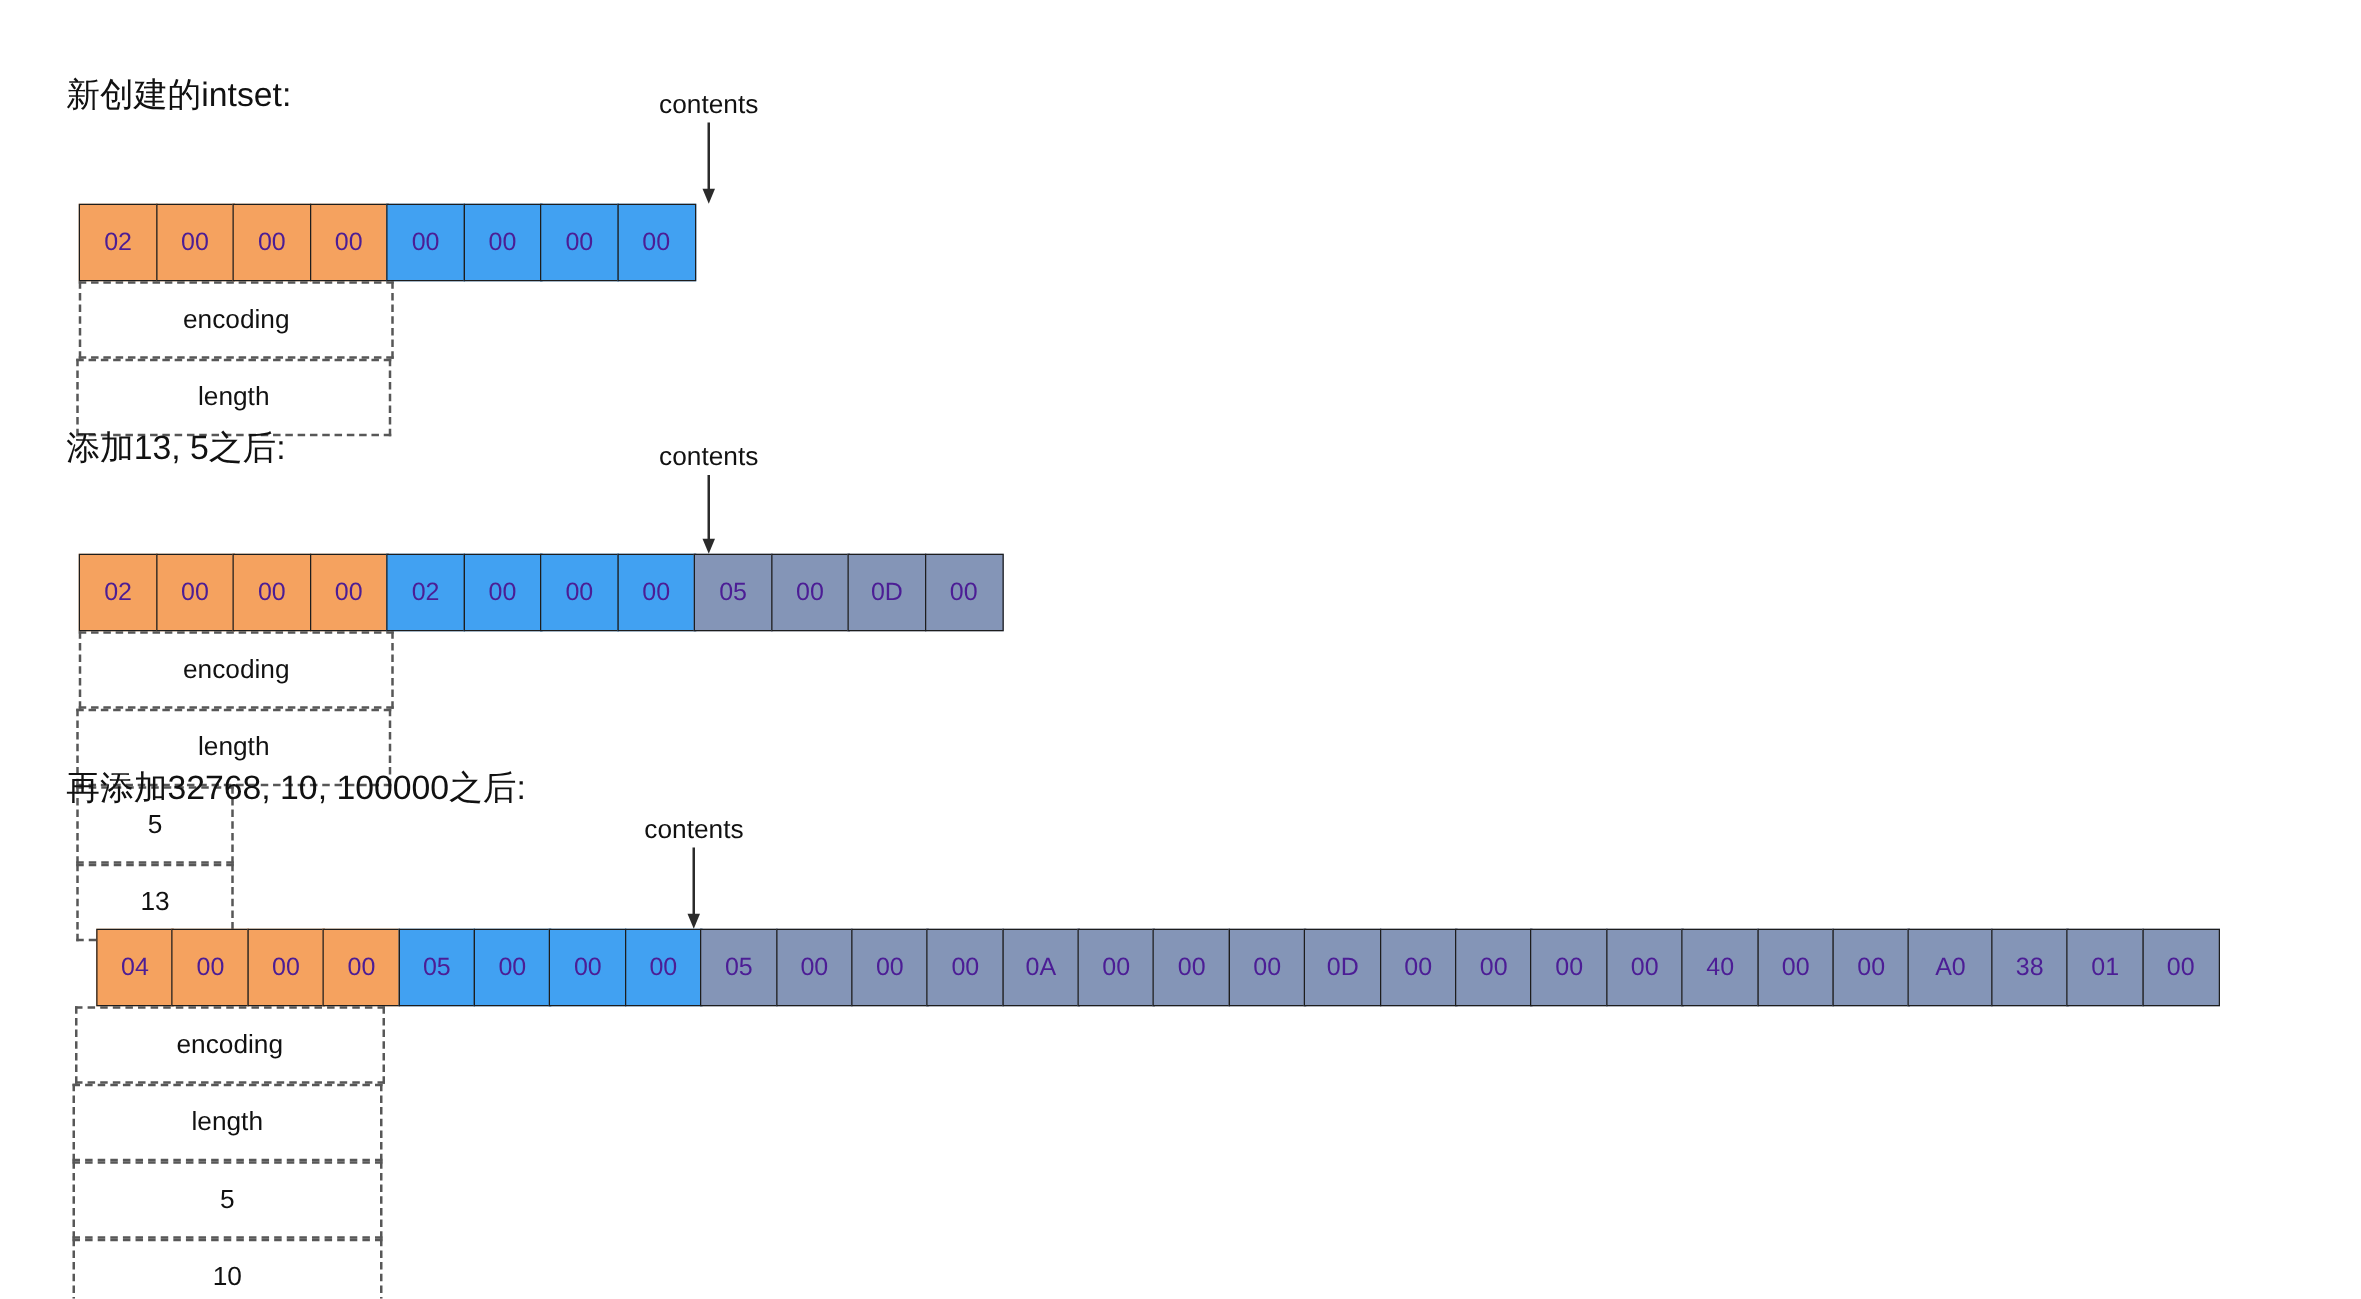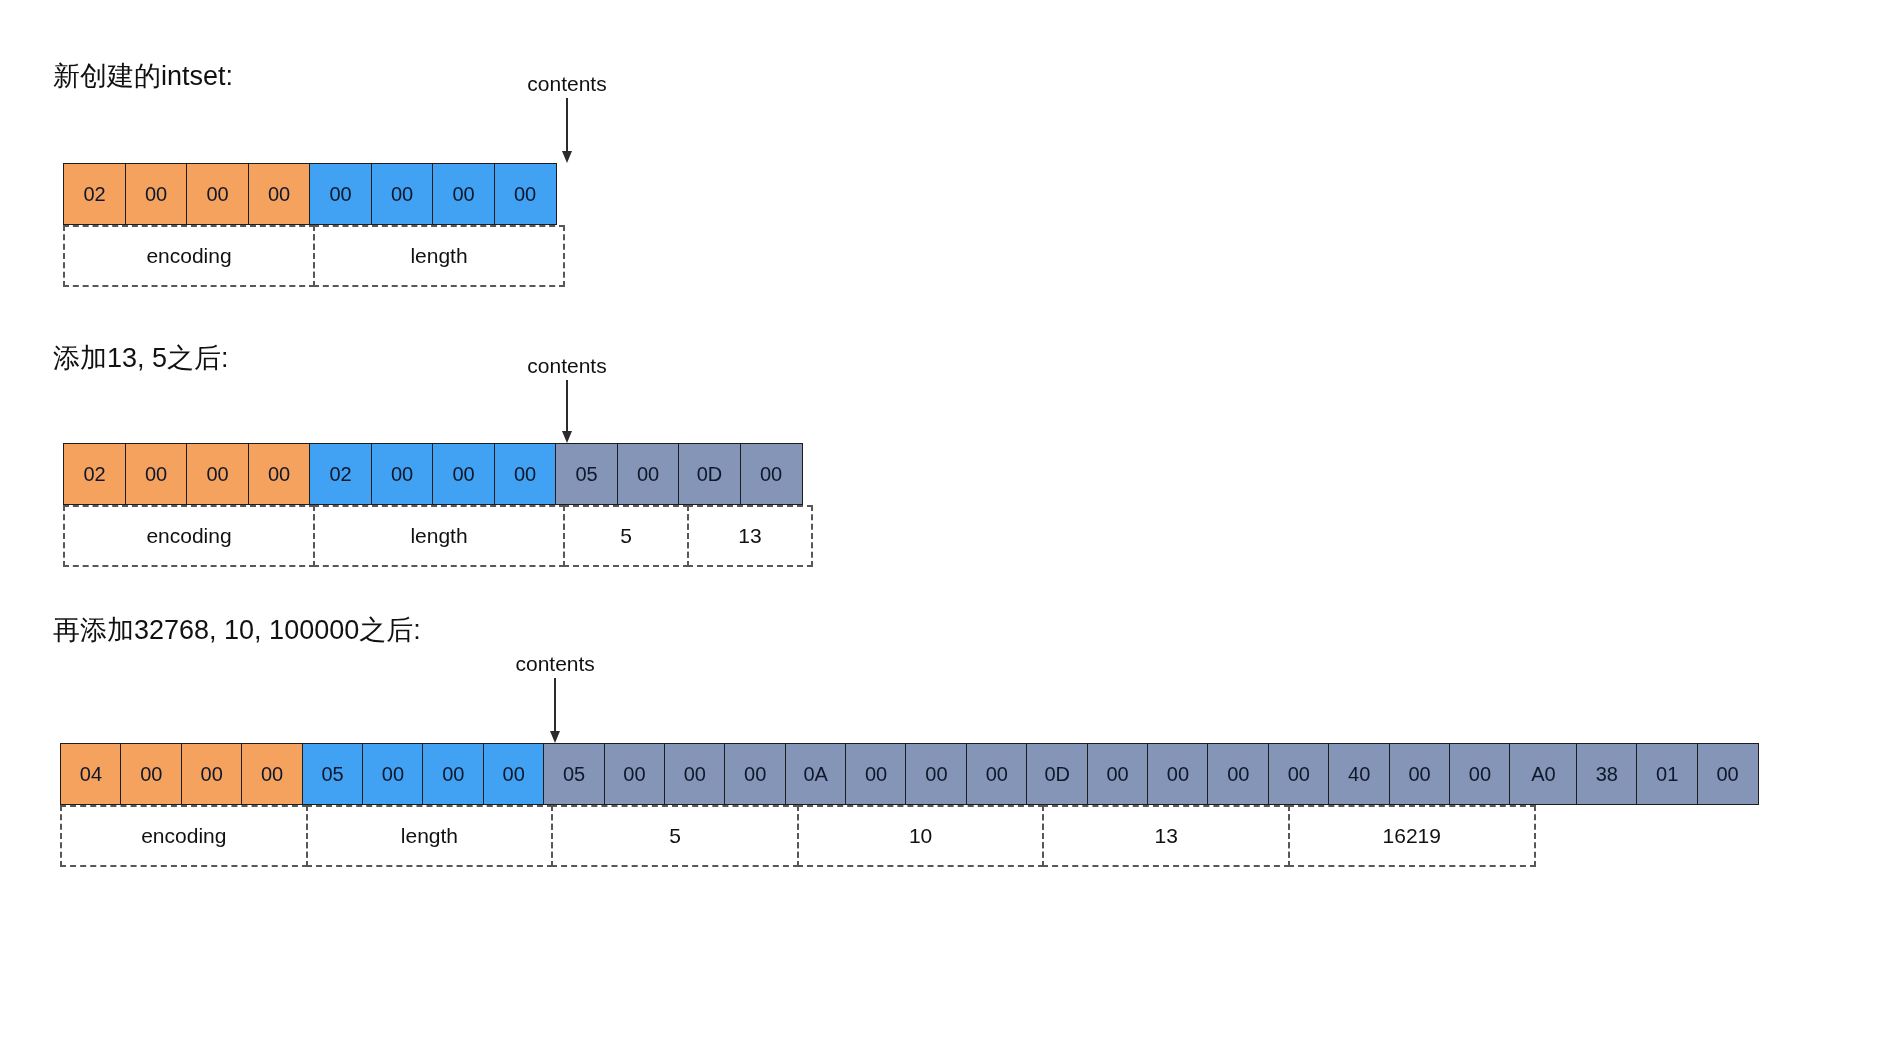--- a/index.html
+++ b/index.html
@@ -30,27 +30,27 @@
     flex-direction: row;
   }
   .cell {
     height: 62px;
     box-sizing: border-box;
     border: 1.5px solid #1d1d1d;
     display: flex;
     align-items: center;
     justify-content: center;
     font-size: 20px;
-    color: #0f172a;
+    color: #4c1d95;
   }
   .cell + .cell { margin-left: -1.5px; }
   .labels-row {
     position: absolute;
     display: flex;
-    flex-direction: row;
+    flex-direction: column;
   }
   .label-box {
     height: 62px;
     box-sizing: border-box;
     border: 2px dashed #575757;
     display: flex;
     align-items: center;
     justify-content: center;
     font-size: 21px;
     color: #111111;
@@ -156,21 +156,21 @@
   <section>
     <h2 class="diagram-title" style="top:612px">再添加32768, 10, 100000之后:</h2>
     <div class="pointer" style="left: 485.2px; top: 652px; height: 91px;">
       <span class="pointer-label">contents</span>
       <div class="pointer-arrow">
         <div class="arrow-line"></div>
         <div class="arrow-head"></div>
       </div>
     </div>
     <div class="cells-row" style="left: 60px; top: 743px;">
-        <div class="cell" style="width: 61.9px; background: rgb(245, 162, 95);">04</div>
+        <div class="cell" style="width: 61.9px; background: rgb(245, 162, 95); margin-left: 17px;">04</div>
         <div class="cell" style="width: 61.9px; background: rgb(245, 162, 95);">00</div>
         <div class="cell" style="width: 61.9px; background: rgb(245, 162, 95);">00</div>
         <div class="cell" style="width: 61.9px; background: rgb(245, 162, 95);">00</div>
         <div class="cell" style="width: 61.9px; background: rgb(65, 161, 242);">05</div>
         <div class="cell" style="width: 61.9px; background: rgb(65, 161, 242);">00</div>
         <div class="cell" style="width: 61.9px; background: rgb(65, 161, 242);">00</div>
         <div class="cell" style="width: 61.9px; background: rgb(65, 161, 242);">00</div>
         <div class="cell" style="width: 61.9px; background: rgb(132, 149, 183);">05</div>
         <div class="cell" style="width: 61.9px; background: rgb(132, 149, 183);">00</div>
         <div class="cell" style="width: 61.9px; background: rgb(132, 149, 183);">00</div>

